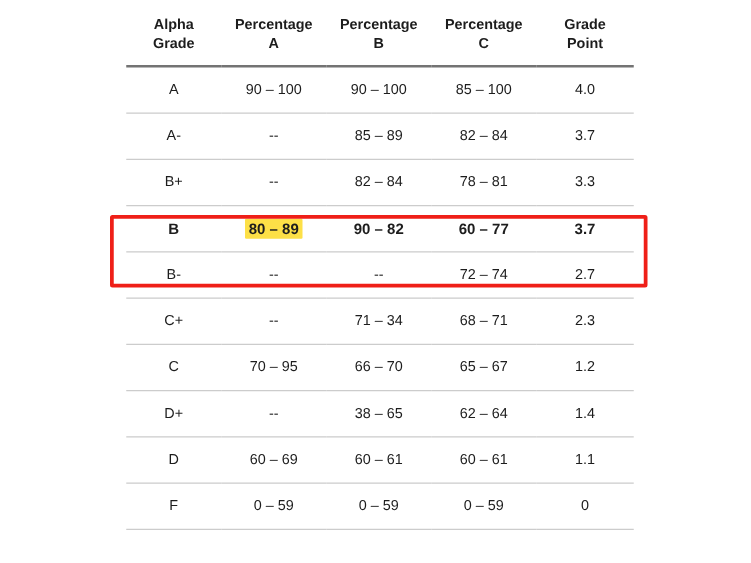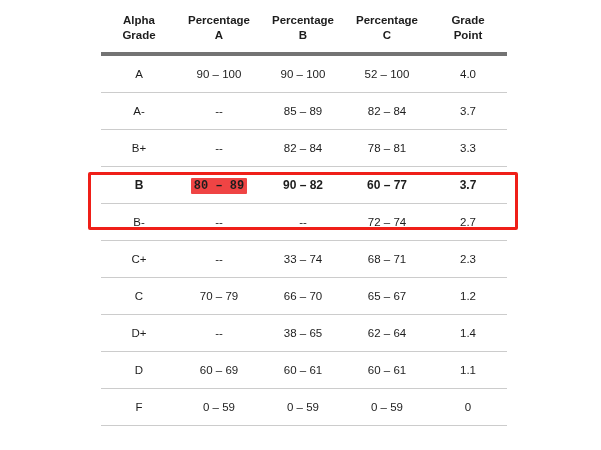--- a/index.html
+++ b/index.html
@@ -39,44 +39,43 @@
     vertical-align: middle;
     font-size: 11.5px;
     color: #1d1d1d;
     padding: 0;
     border: none;
   }
   table.grade-table thead th {
     height: 48px;
     font-weight: bold;
     line-height: 15px;
-    border-bottom: 4px solid #737373;
+    border-bottom: 2px solid #737373;
   }
   table.grade-table tbody td {
     height: 36px;
     border-bottom: 1px solid #cccccc;
     font-weight: normal;
   }
   table.grade-table tbody tr.highlight-row td {
     font-weight: bold;
     font-size: 12px;
   }
   col.c-alpha   { width: 76px; }
   col.c-pa      { width: 84px; }
   col.c-pb      { width: 84px; }
   col.c-pc      { width: 84px; }
   col.c-gp      { width: 78px; }
 
   .hdr-line { display: block; }
 
   .sel {
-    background: #ef4444;
+    background: #fde047;
     padding: 1px 3px;
     border-radius: 1px;
-    font-family: Liberation Mono, monospace;
   }
 
   .redbox {
     position: absolute;
     left: 88px;
     top: 172px;
     width: 430px;
     height: 58px;
     border: 3px solid #ef1f18;
     border-radius: 2px;
@@ -121,21 +120,21 @@
             <span class="hdr-line">Point</span>
           </th>
         </tr>
       </thead>
       <tbody>
 
         <tr>
           <td>A</td>
           <td>90 – 100</td>
           <td>90 – 100</td>
-          <td>52 – 100</td>
+          <td>85 – 100</td>
           <td>4.0</td>
         </tr>
 
         <tr>
           <td>A-</td>
           <td>--</td>
           <td>85 – 89</td>
           <td>82 – 84</td>
           <td>3.7</td>
         </tr>
@@ -160,28 +159,28 @@
           <td>B-</td>
           <td>--</td>
           <td>--</td>
           <td>72 – 74</td>
           <td>2.7</td>
         </tr>
 
         <tr>
           <td>C+</td>
           <td>--</td>
-          <td>33 – 74</td>
+          <td>71 – 34</td>
           <td>68 – 71</td>
           <td>2.3</td>
         </tr>
 
         <tr>
           <td>C</td>
-          <td>70 – 79</td>
+          <td>70 – 95</td>
           <td>66 – 70</td>
           <td>65 – 67</td>
           <td>1.2</td>
         </tr>
 
         <tr>
           <td>D+</td>
           <td>--</td>
           <td>38 – 65</td>
           <td>62 – 64</td>

